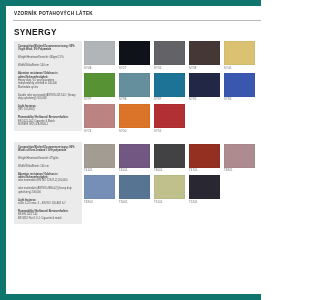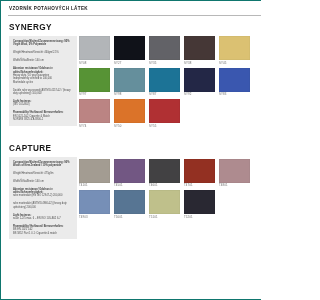--- a/index.html
+++ b/index.html
@@ -3,21 +3,21 @@
 <meta charset="utf-8">
 <style>
   html,body{margin:0;padding:0;}
   body{
     width:261px;height:300px;
     background:#ffffff;
     font-family:"Liberation Sans","DejaVu Sans",sans-serif;
     overflow:hidden;
     color:#1a1a1a;
   }
-  .sheet{position:relative;width:299px;height:300px;box-sizing:border-box;border:1px solid #0f766e;background:#fff;}
+  .sheet{position:relative;width:299px;height:300px;box-sizing:border-box;border:6px solid #0f766e;background:#fff;}
 
   
   .doc-title{
     font-size:4.6px;font-weight:bold;letter-spacing:.35px;
     padding:5px 0 4px 8px;color:#222;text-transform:uppercase;
   }
   .title-rule{height:1px;background:#b8b8b8;margin:0 7px 0 7px;}
 
   
   .collection{position:relative;padding:0;}
@@ -182,24 +182,20 @@
           </div>
         </div>
 
       </div>
     </div>
   </div>
 
   <div class="gap"></div>
 
   <div class="collection">
-    <div class="coll-head">
-      <div class="coll-name">CAPTURE</div>
-      <div class="coll-dot"></div>
-    </div>
 
     <div class="coll-body">
 
       <div class="spec">
         <div class="spec-group">
           <div class="spec-line b">Composition/Složení/Zusammensetzung: 90% Wools of New Zealand / 10% polyamide</div>
         </div>
         <div class="spec-group">
           <div class="spec-line">Weight/Hmotnost/Gewicht: 475g/lm</div>
         </div>

